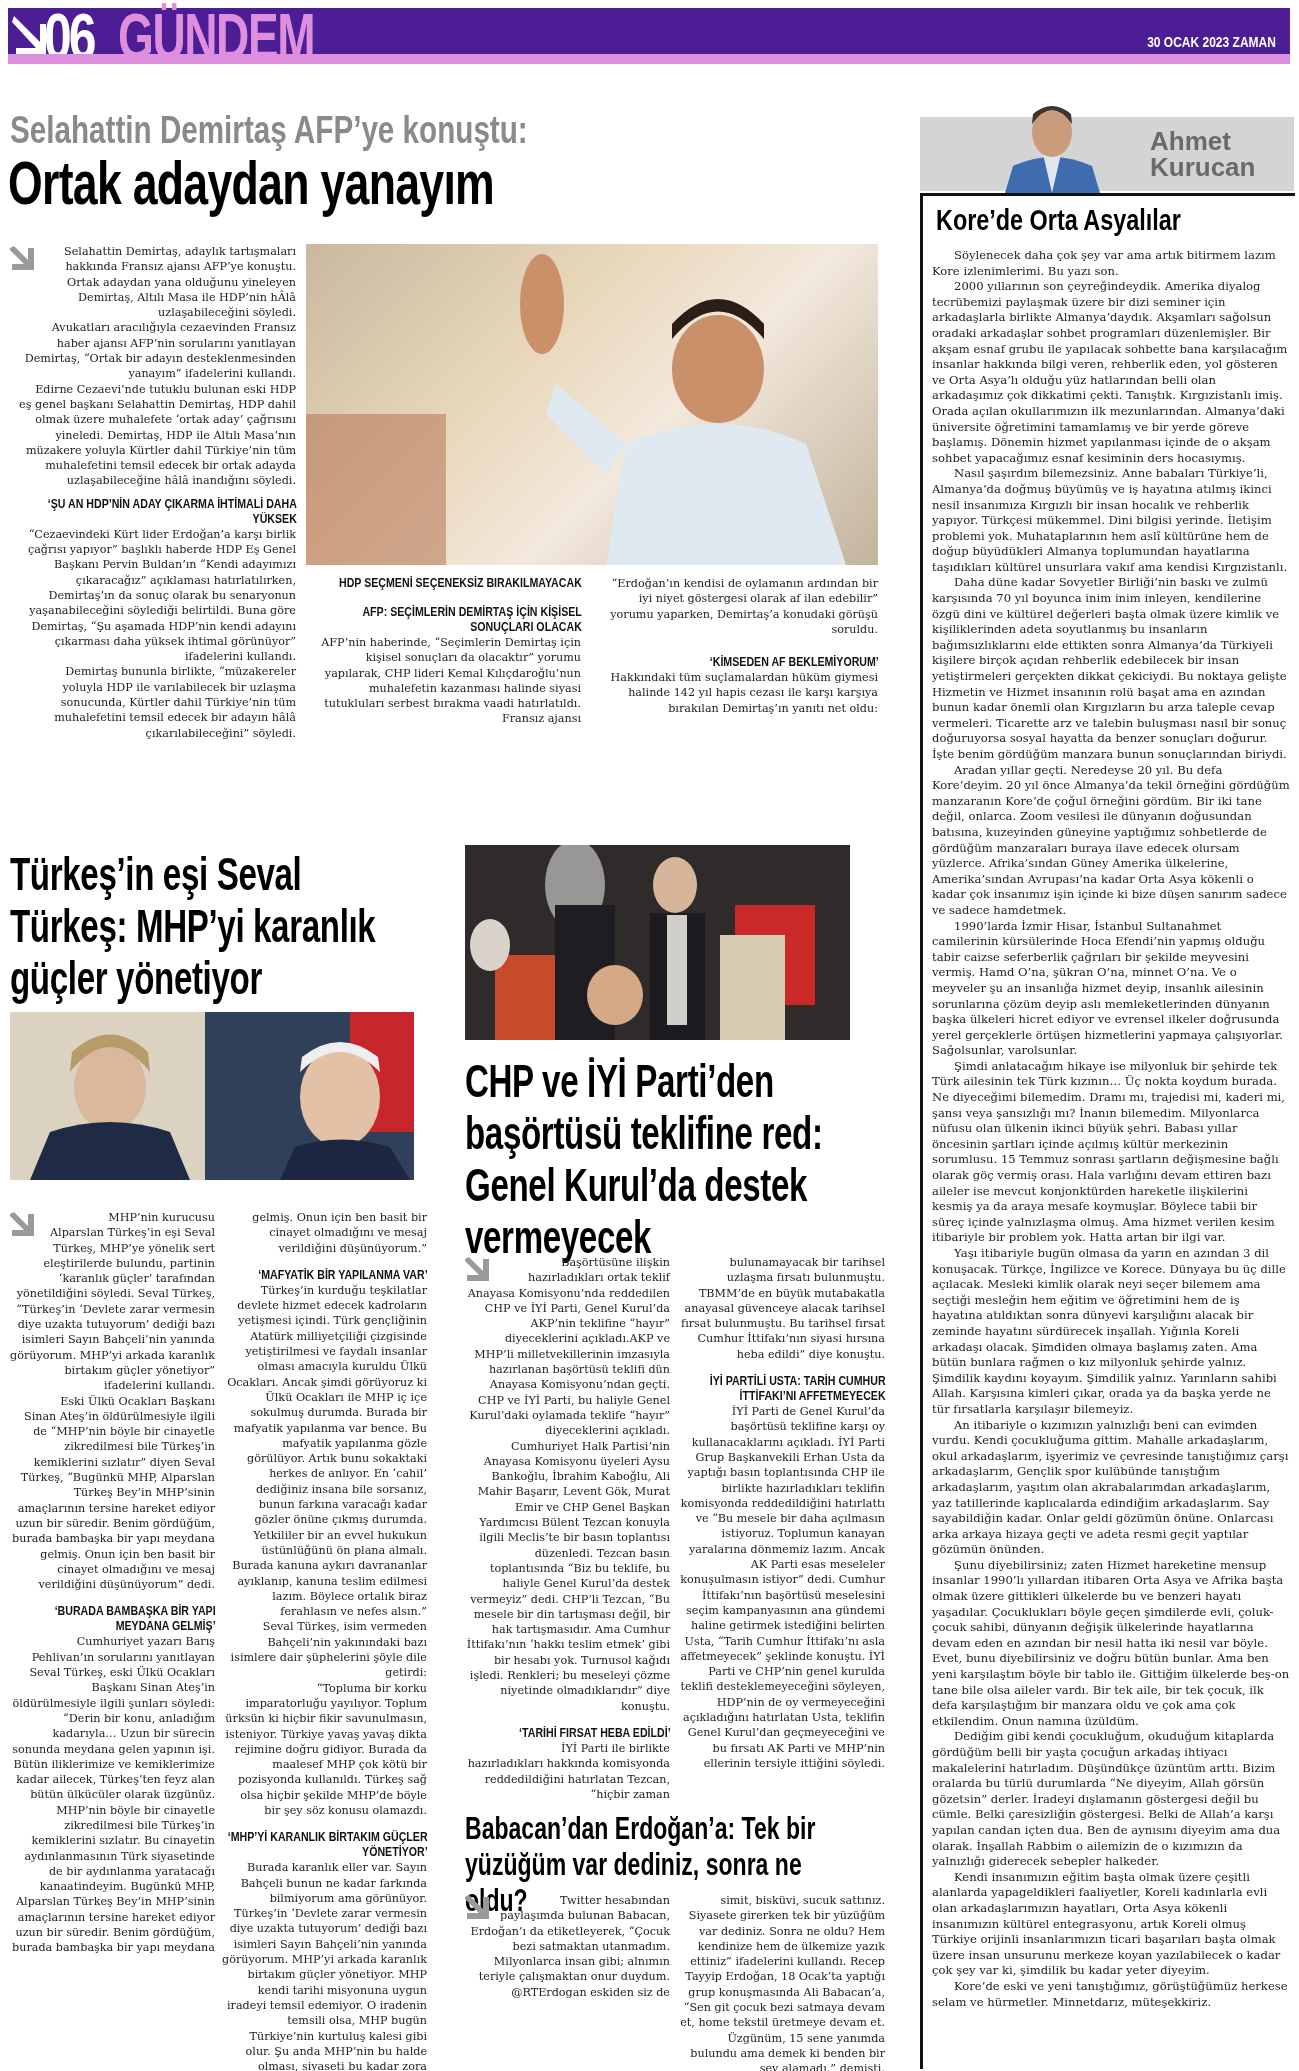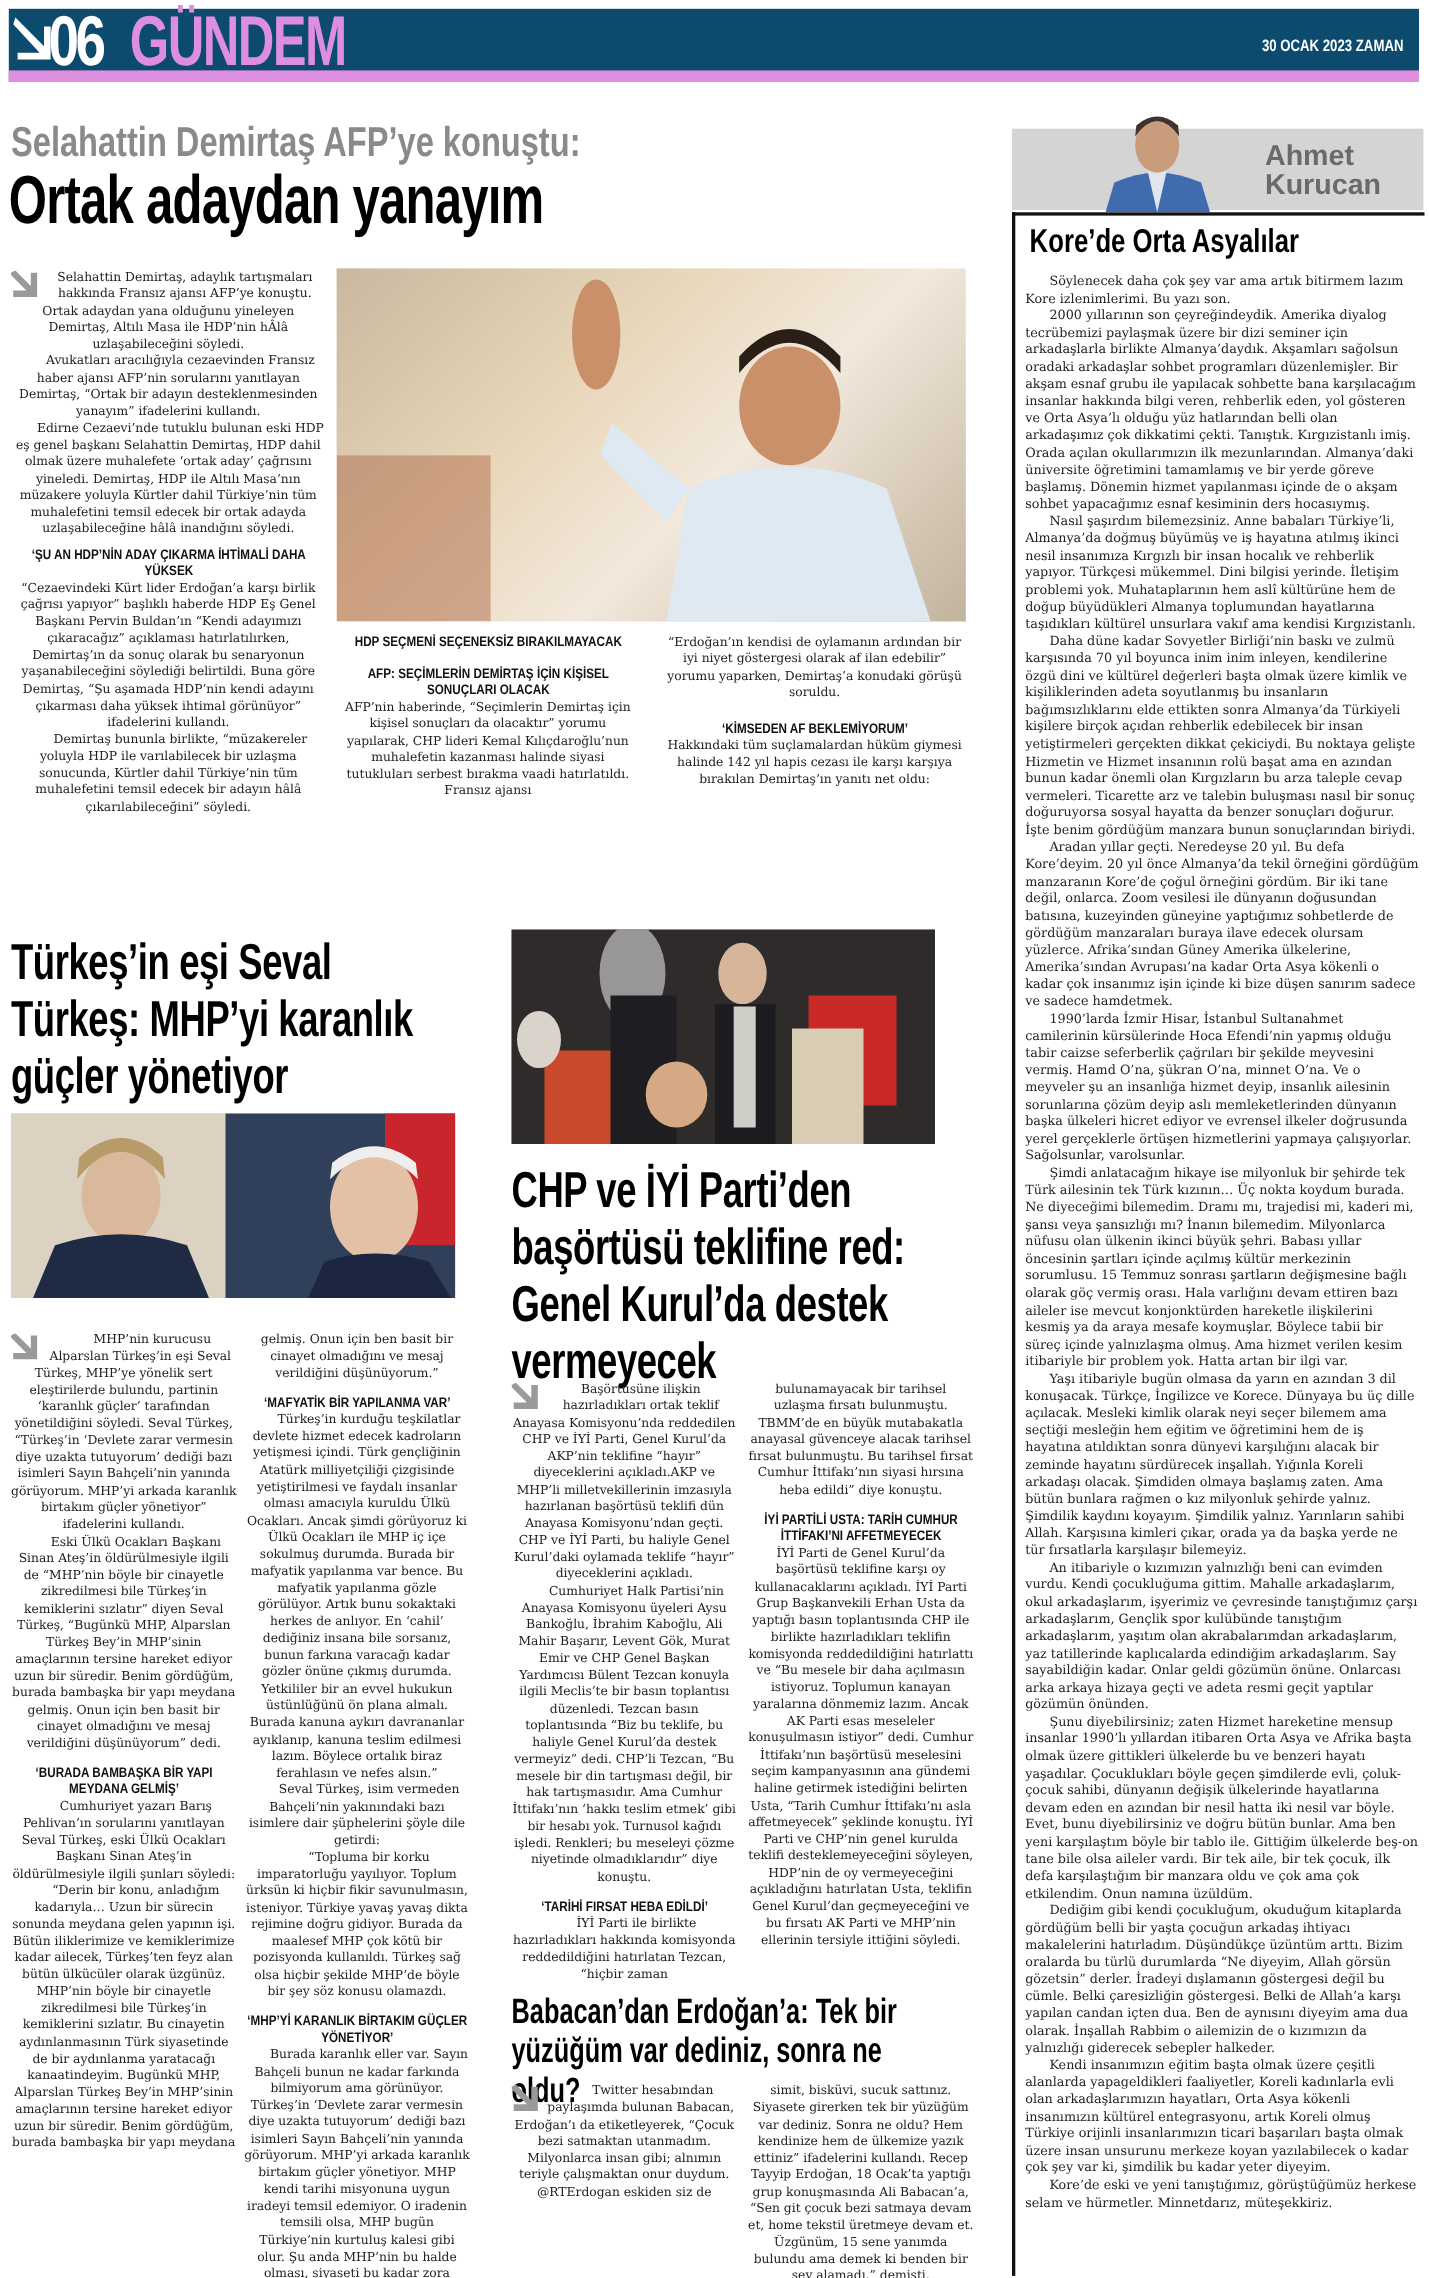--- a/index.html
+++ b/index.html
@@ -1,28 +1,28 @@
 <!DOCTYPE html>
 <html><head>
 <meta charset="utf-8">
 <style>
 *{box-sizing:border-box;margin:0;padding:0}
 body{width:1299px;height:2071px;background:#fff;position:relative;overflow:hidden;font-family:"DejaVu Serif",serif;color:#1a1a1a}
 .abs{position:absolute}
 
-#hdr{left:8px;top:8px;width:1282px;height:66px;background:#0c4a6e}
+#hdr{left:8px;top:8px;width:1282px;height:56px;background:#4c1d95}
 #hdr .stripe{position:absolute;left:0;bottom:0;width:100%;height:10px;background:#dd8fdd}
 #hdr .arrow{position:absolute;left:4px;top:6px;width:36px;height:44px}
 #hdr .num{position:absolute;left:36px;top:-6px;font:bold 64px/70px "Liberation Sans",sans-serif;color:#fff;letter-spacing:-4px;transform:scaleX(.78);transform-origin:left}
 #hdr .sec{position:absolute;left:110px;top:-6px;font:bold 64px/70px "Liberation Sans",sans-serif;color:#dd8fdd;letter-spacing:-2px;transform:scaleX(.72);transform-origin:left}
 #hdr .date{position:absolute;right:14px;top:26px;font:bold 15px/16px "Liberation Sans",sans-serif;color:#fff;transform:scaleX(.8);transform-origin:right}
 .kick{font:bold 38px/44px "Liberation Sans",sans-serif;color:#8a8a8a;transform:scaleX(.78);transform-origin:left;white-space:nowrap}
 .hl{font:bold 62px/66px "Liberation Sans",sans-serif;color:#000;transform:scaleX(.72);transform-origin:left;white-space:nowrap;letter-spacing:-1px}
 .hl2{font:bold 46px/52px "Liberation Sans",sans-serif;color:#000;transform:scaleX(.72);transform-origin:left;letter-spacing:-.5px;width:600px}
-.body{font:11.2px/15.3px "DejaVu Serif",serif;color:#222;text-align:center}
+.body{font:11.2px/15.3px "DejaVu Serif",serif;color:#222;text-align:right}
 .body p{text-indent:22px}
 .body p.noind{text-indent:0}
 .sub{font:bold 12.5px/15px "Liberation Sans",sans-serif;color:#111;transform:scaleX(.85);transform-origin:left;width:118%;margin-top:8px}
 .lead{float:left;width:24px;height:24px;margin:2px 6px 0 0}
 .photo{overflow:hidden}
 
 #colbox{left:920px;top:193px;width:375px;height:1876px;border-left:3px solid #111;border-top:3px solid #111}
 #colhdr{left:920px;top:117px;width:374px;height:74px;background:#d4d4d4}
 #colname{left:1150px;top:128px;font:bold 26px/26px "Liberation Sans",sans-serif;color:#6a6a6a;text-align:left;width:120px}
 #coltitle{left:936px;top:203px;font:bold 30px/34px "Liberation Sans",sans-serif;color:#000;transform:scaleX(.78);transform-origin:left;white-space:nowrap}

